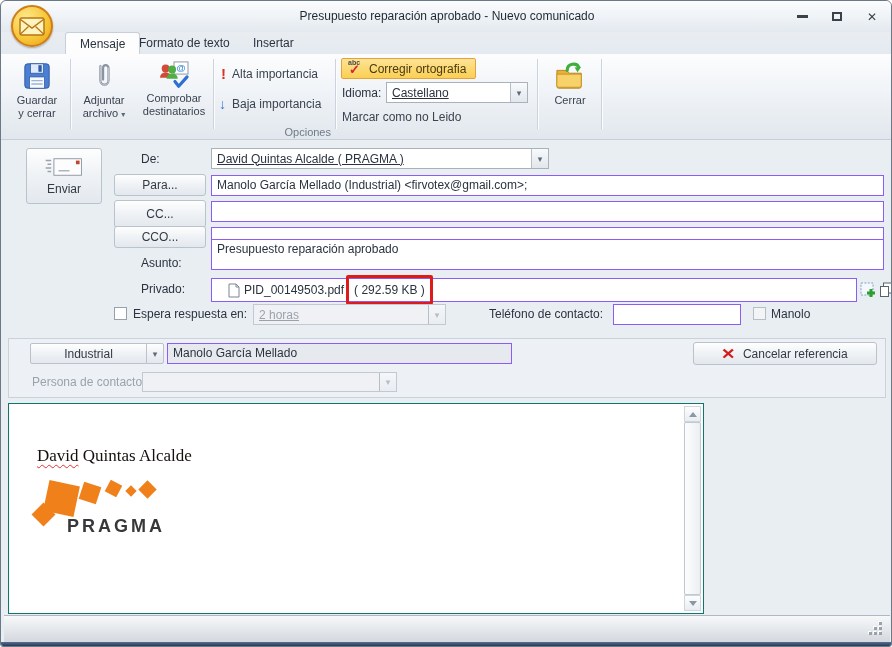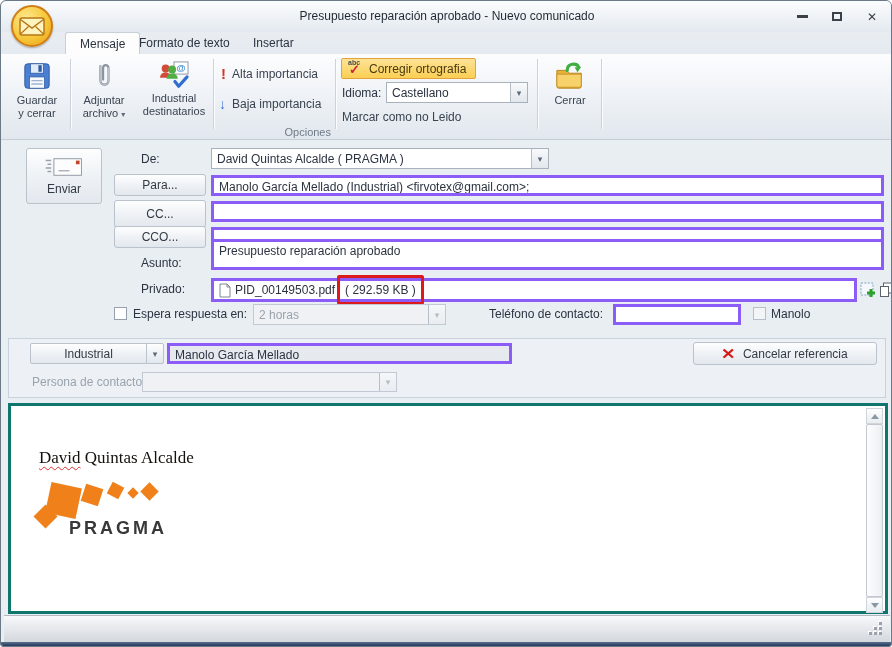--- a/index.html
+++ b/index.html
@@ -36,46 +36,46 @@
   .imp-low  { color:#3e77d6; font-weight:bold; font-size:14px; line-height:12px; }
   .group-label { position:absolute; left:214px; top:72px; width:116px; text-align:right; color:#6f7a87; font-size:11px; }
   .spell-btn { position:absolute; left:340px; top:4px; height:21px; display:flex; align-items:center; gap:5px; padding:0 9px 0 5px;
     background:linear-gradient(var(--spell-btn-top,#fde396),var(--spell-btn-bottom,#fbcf54));
     border:1px solid var(--spell-btn-border,#e2a33b); border-radius:2px; color:#4a3a10; }
   .spell-icon { position:relative; width:17px; height:15px; }
   .spell-icon .abc { position:absolute; left:1px; top:-2px; font-size:7px; font-weight:bold; color:#4a4a4a; letter-spacing:0; }
   .spell-icon .chk { position:absolute; left:2px; top:1px; font-size:13px; font-weight:bold; color:#cf2738; }
   .idioma-label { position:absolute; left:341px; top:32px; }
   .combo { background:#fff; border:1px solid #a9b1bb; display:flex; align-items:center; }
-  .combo .val { flex:1; padding:0 5px; overflow:hidden; white-space:nowrap; }
+  .combo .val { flex:1; padding:0 5px; overflow:hidden; white-space:nowrap;text-decoration:underline; }
   .combo-arrow { width:17px; align-self:stretch; background:linear-gradient(#f8fafc,#e2e7ec); border-left:1px solid #b6bec8; display:flex; align-items:center; justify-content:center; color:#5d6a77; font-size:9px; }
   .idioma-combo { position:absolute; left:385px; top:28px; width:142px; height:21px; }
   .marcar { position:absolute; left:341px; top:56px; color:#3a4350; }
   
   .form-bg { position:absolute; left:0; top:139px; width:892px; height:475px; background:#e9eef3; }
   .abs { position:absolute; }
   .btn3d { background:linear-gradient(#fefefe,#f0f3f6 45%,#e3e8ee); border:1px solid #bac2cc; border-radius:3px;
     display:flex; align-items:center; justify-content:center; color:#333a44; }
-  .field { background:#fff; border:3px solid #8b5cf6; padding:2px 5px; line-height:15px; overflow:hidden; white-space:nowrap; }
+  .field { background:#fff; border:1px solid #8b5cf6; padding:2px 5px; line-height:15px; overflow:hidden; white-space:nowrap; }
   .label { color:#2b3340; }
   .send-btn { left:25px; top:147px; width:76px; height:56px; flex-direction:column; gap:4px; }
-  .attach-field { left:210px; top:277px; width:646px; height:24px; display:flex; align-items:center; gap:4px; padding:0 5px; overflow:visible; }
+  .attach-field { left:210px; top:277px; width:646px; height:24px; display:flex; align-items:center; gap:4px; padding:0 16px; overflow:visible; }
   .size-annot { position:relative; display:inline-block; border:3px solid var(--annotation-red,#dd1b1b); border-radius:2px;
     padding:5px 5px 4px; margin:-10px 0 -10px -2px; }
   .icon-btn { position:absolute; display:flex; align-items:center; justify-content:center; }
   .checkbox { position:absolute; width:13px; height:13px; background:#fff; border:1px solid #98a1ab; }
   .checkbox.dim { background:#f2f4f6; border-color:#b6bec7; }
   .combo.disabled { background:#eff1f4; border-color:#c2c9d2; color:#9aa2ac; }
   .combo.disabled .combo-arrow { color:#b6bdc5; background:linear-gradient(#f5f7f9,#e9edf1); }
   
   .ref-panel { position:absolute; left:7px; top:337px; width:878px; height:60px; background:#edf1f6; border:1px solid #c9d1da; }
   .dim-label { color:#9aa2ac; }
   .cancel-x { color:#d21c1c; font-weight:bold; font-size:15px; transform:scaleX(1.15); display:inline-block; }
   
-  .mailbody { position:absolute; left:7px; top:402px; width:880px; height:211px; background:#fff; border:3px solid #0f766e; }
+  .mailbody { position:absolute; left:7px; top:402px; width:696px; height:211px; background:#fff; border:1px solid #0f766e; }
   .signature { position:absolute; left:28px; top:42px; font-family:"Liberation Serif", serif; font-size:17px; color:#14100c; }
   .misspelled { text-decoration:underline wavy #e03131 1px; text-underline-offset:3px; }
   .logo { position:absolute; left:24px; top:76px; width:220px; height:72px; }
   .logo i { position:absolute; background:var(--brand-orange,#f08019); display:block; }
   .logo .txt { position:absolute; left:34px; top:36px; font-size:18px; font-weight:bold; letter-spacing:3px; color:#38383a; }
   .vscroll { position:absolute; right:2px; top:2px; width:17px; height:205px; background:#f1f2f4; }
   .sc-btn { position:absolute; left:0; width:17px; height:16px; background:linear-gradient(#fcfdfe,#e9edf1); border:1px solid #cfd5db; display:flex; align-items:center; justify-content:center; }
   .tri-up { width:0; height:0; border-left:4px solid transparent; border-right:4px solid transparent; border-bottom:5px solid #8a97a5; }
   .tri-down { width:0; height:0; border-left:4px solid transparent; border-right:4px solid transparent; border-top:5px solid #8a97a5; }
   .sc-thumb { position:absolute; left:0; top:16px; width:17px; height:173px; background:linear-gradient(90deg,#fdfdfe,#eceff2); border:1px solid #c2c8d0; border-radius:2px; }
@@ -141,21 +141,21 @@
     <div class="rb-big" style="left:136px;width:74px">
       <svg width="32" height="28" viewBox="0 0 34 30">
         <rect x="17" y="1" width="15" height="13" fill="#fff" stroke="#8a93a0"></rect>
         <text x="24.5" y="11" font-size="10" font-weight="bold" fill="#3f8fd0" text-anchor="middle">@</text>
         <circle cx="8" cy="8" r="4.2" fill="#d24a3a"></circle>
         <path d="M2 18 a6 6 0 0 1 12 0 z" fill="#d24a3a"></path>
         <circle cx="15" cy="9" r="4.2" fill="#4fae44"></circle>
         <path d="M9 19 a6 6 0 0 1 12 0 z" fill="#4fae44"></path>
         <path d="M18 22 l4 5 l9 -10" fill="none" stroke="#2f6fd0" stroke-width="3.4" stroke-linecap="round" stroke-linejoin="round"></path>
       </svg>
-      <span class="rb-label" style="width:74px">Industrial destinatarios</span>
+      <span class="rb-label" style="width:74px">Comprobar destinatarios</span>
     </div>
     <i class="vsep" style="left:212px"></i>
 
     <div class="rb-row" style="left:220px;top:13px">
       <span class="imp-high">!</span>
       <span>Alta importancia</span>
     </div>
     <div class="rb-row" style="left:218px;top:43px">
       <span class="imp-low">↓</span>
       <span>Baja importancia</span>

